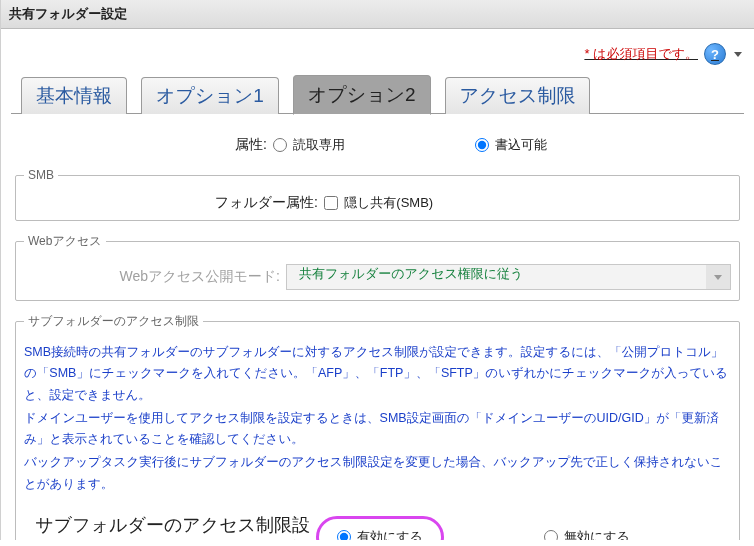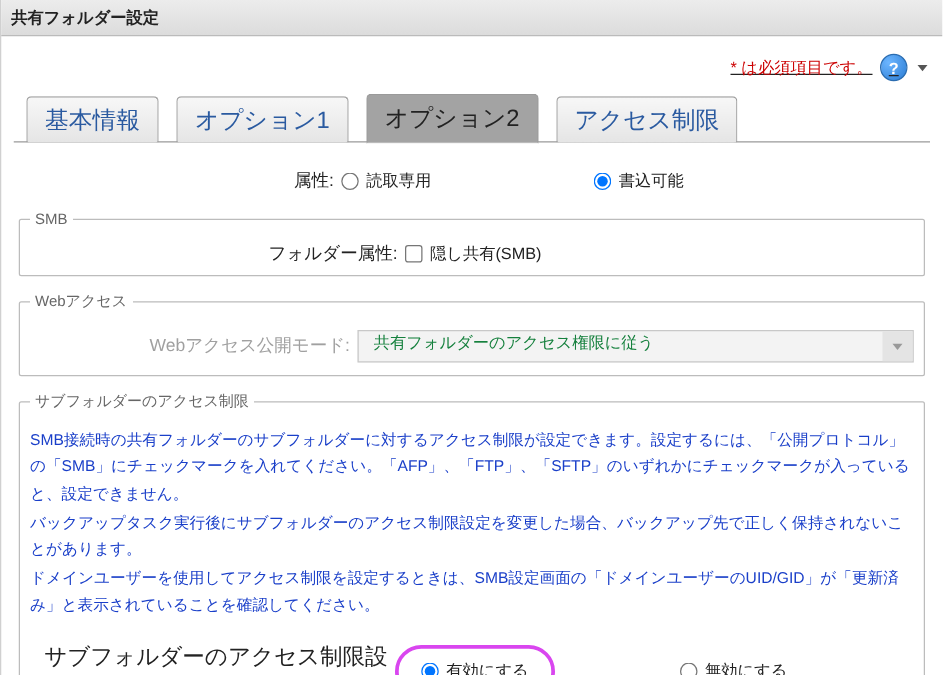--- a/index.html
+++ b/index.html
@@ -260,22 +260,22 @@
               <span>共有フォルダーのアクセス権限に従う</span>
               <span class="select-caret"></span>
             </div>
           </div>
         </div>
       </fieldset>
 
       <fieldset style="margin-bottom:0; padding-bottom:14px;">
         <legend>サブフォルダーのアクセス制限</legend>
         <div class="note">SMB接続時の共有フォルダーのサブフォルダーに対するアクセス制限が設定できます。設定するには、「公開プロトコル」の「SMB」にチェックマークを入れてください。「AFP」、「FTP」、「SFTP」のいずれかにチェックマークが入っていると、設定できません。</div>
+        <div class="note">ドメインユーザーを使用してアクセス制限を設定するときは、SMB設定画面の「ドメインユーザーのUID/GID」が「更新済み」と表示されていることを確認してください。</div>
         <div class="note">バックアップタスク実行後にサブフォルダーのアクセス制限設定を変更した場合、バックアップ先で正しく保持されないことがあります。</div>
-        <div class="note">ドメインユーザーを使用してアクセス制限を設定するときは、SMB設定画面の「ドメインユーザーのUID/GID」が「更新済み」と表示されていることを確認してください。</div>
 
         <div class="row sub-row" style="margin:18px 0 0 0;">
           <div class="label-col">サブフォルダーのアクセス制限設定:</div>
           <div class="field-col" style="gap:100px;">
             <span class="highlight-oval">
               <label class="radio-wrap">
                 <input type="radio" name="subacl" checked="" style="">
                 <span>有効にする</span>
               </label>
             </span>

